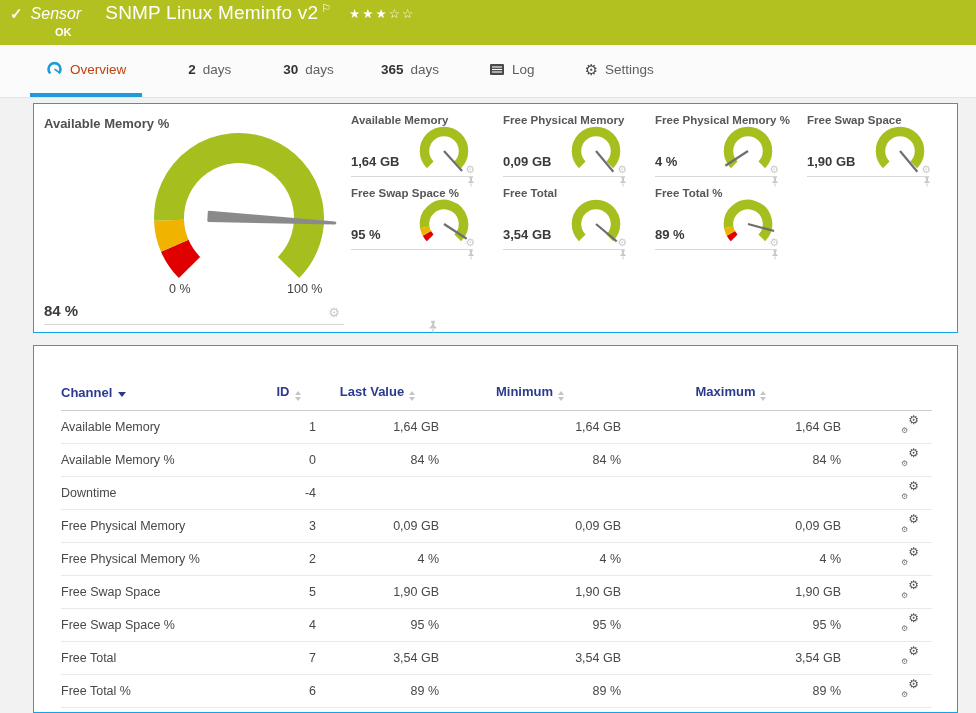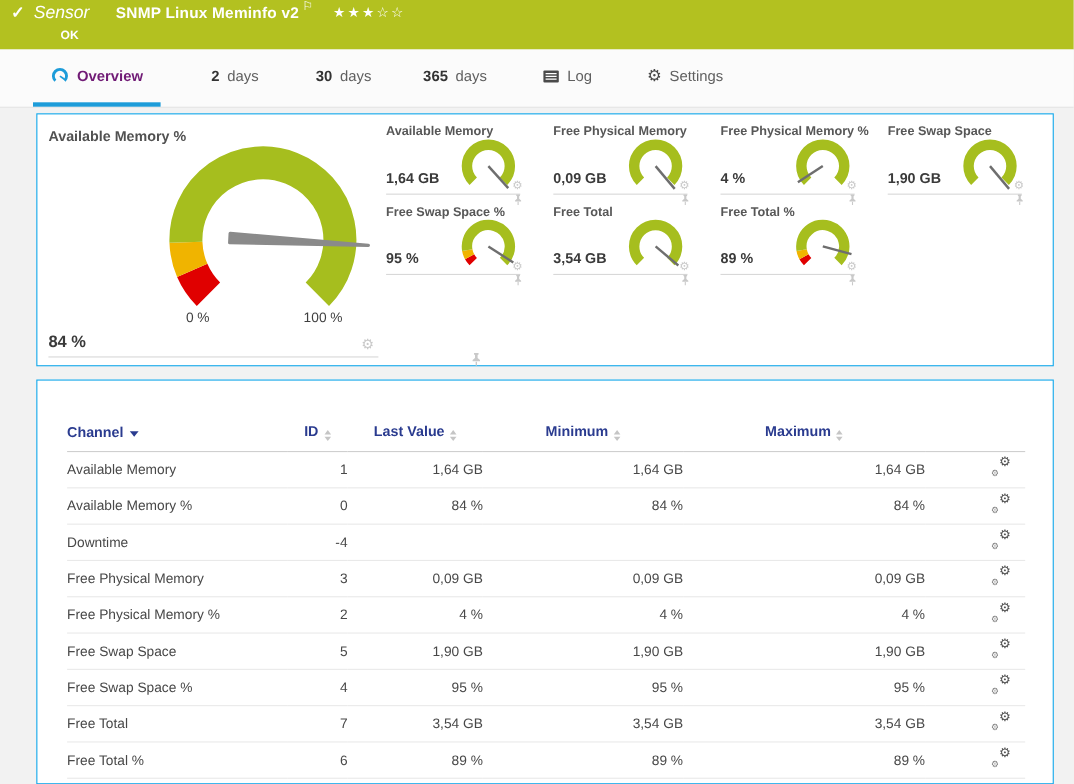--- a/index.html
+++ b/index.html
@@ -4,46 +4,46 @@
 <style>
   html,body{margin:0;padding:0}
   body{position:relative;width:976px;height:713px;overflow:hidden;background:#f2f2f2;
        font-family:"Liberation Sans",sans-serif;-webkit-font-smoothing:antialiased}
 
   
   .topbar{position:absolute;left:0;top:0;width:976px;height:45px;background:#b3c120;color:#fff}
   .titlerow{position:absolute;left:10px;top:2px;display:flex;align-items:baseline}
   .check{font-size:15px;font-weight:bold;margin-right:8px;position:relative;top:0}
   .kind{font-style:italic;font-size:16px;margin-right:24px}
-  .sensor-title{font-size:14px;font-weight:bold;letter-spacing:.2px}
+  .sensor-title{font-size:19px;font-weight:normal;letter-spacing:.2px}
   .flag{font-size:11px;position:relative;top:-7px;margin-left:3px}
   .stars{font-size:12.5px;letter-spacing:2px;margin-left:18px;position:relative;top:-1px;cursor:pointer}
   .status-ok{position:absolute;left:55px;top:26px;font-size:11px;font-weight:bold}
 
   
   .tabbar{position:absolute;left:0;top:45px;width:976px;height:53px;background:#fbfbfb;
           border-bottom:1px solid #e3e3e3;display:flex;align-items:stretch;padding-left:30px;box-sizing:border-box}
   .tab{display:flex;align-items:center;gap:7px;padding:0 16px;font-size:13.5px;color:#5f5f5f;
        border-bottom:4px solid transparent;box-sizing:border-box;cursor:pointer;white-space:nowrap}
-  .tab.active{border-bottom-color:#1d9cd9;color:#701a75;font-weight:bold}
+  .tab.active{border-bottom-color:#1d9cd9;color:#c2410c;font-weight:normal}
   .tab .num{font-weight:bold;color:#333}
   .tab svg{flex:0 0 auto}
   .gearglyph{font-size:15px;color:#4a4a4a;line-height:1}
 
   
   .panel{position:absolute;background:#fff;border:1px solid #0ea5e9;box-sizing:border-box}
   #panel-gauges{left:33px;top:103px;width:925px;height:230px}
   #panel-table {left:33px;top:345px;width:925px;height:368px}
 
   
   .main-gauge{position:absolute;left:10px;top:8px;width:300px;height:212px;border-bottom:1px solid #d8d8d8}
   .main-gauge-title{font-size:13px;font-weight:bold;color:#515151;padding-top:4px}
   .main-gauge svg{position:absolute;left:100px;top:14px}
   .scale-min{position:absolute;left:125px;top:170px;font-size:12.5px;color:#3f3f3f}
-  .scale-max{position:absolute;left:232px;top:170px;font-size:12.5px;color:#3f3f3f}
+  .scale-max{position:absolute;left:243px;top:170px;font-size:12.5px;color:#3f3f3f}
   .main-value{position:absolute;left:0;bottom:5px;font-size:15px;font-weight:bold;color:#3a3a3a}
   .gaugeicons{position:absolute;right:4px;bottom:5px;display:flex;gap:4px;align-items:center}
   .gear-sm{font-size:12px;color:#c9c9c9;line-height:1;cursor:pointer}
 
   
   .small-grid{position:absolute;left:317px;top:6px;display:grid;grid-template-columns:repeat(4,152px);grid-auto-rows:73px}
   .sg-cell{position:relative;width:122px;height:67px;border-bottom:1px solid #d8d8d8;box-sizing:border-box}
   .sg-title{font-size:11.5px;font-weight:bold;color:#575757;padding-top:4px;white-space:nowrap}
   .sg-cell svg{position:absolute;right:0;top:12px}
   .sg-value{position:absolute;left:0;bottom:7px;font-size:13px;font-weight:bold;color:#3a3a3a}

